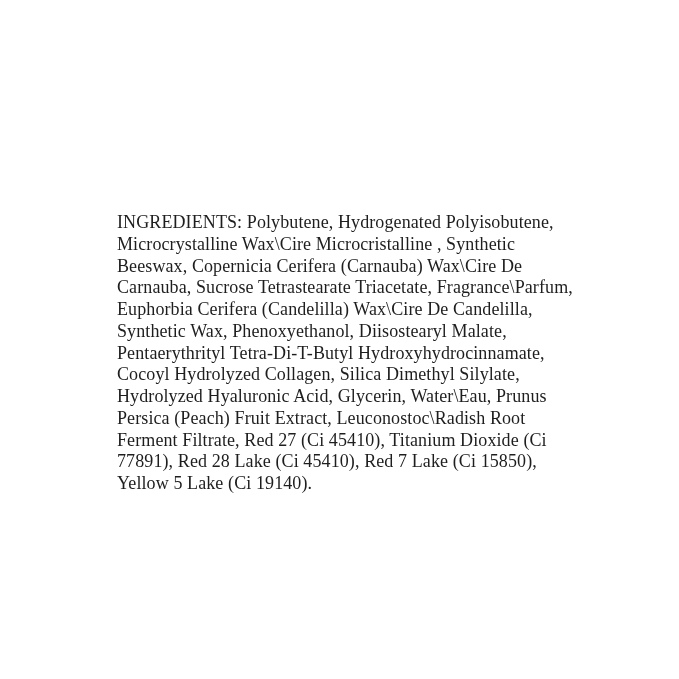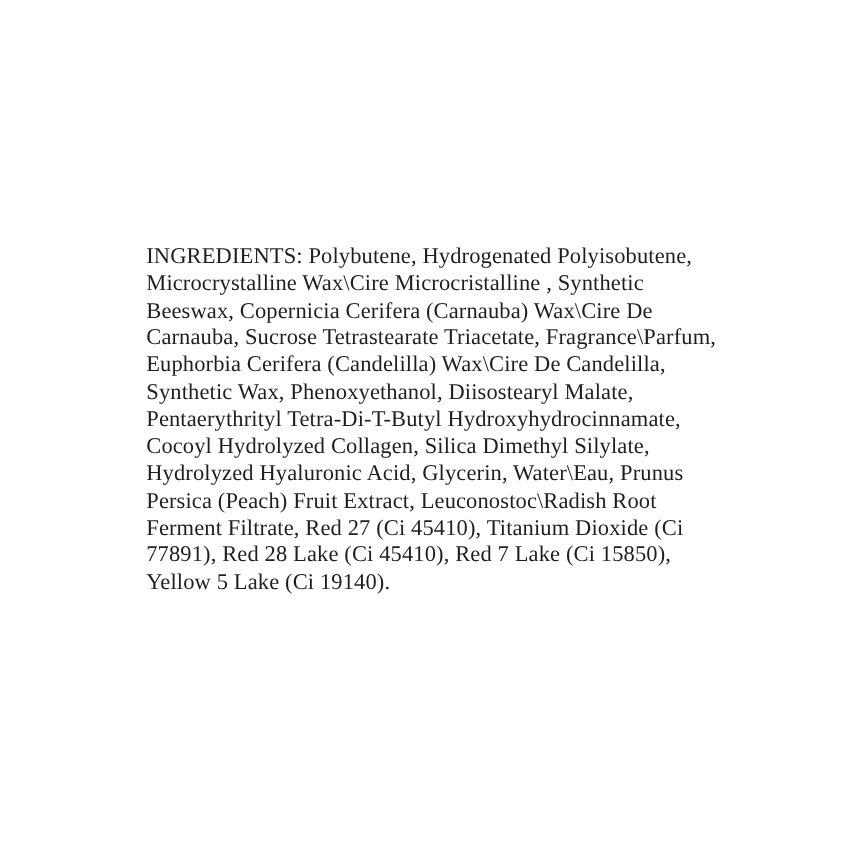--- a/index.html
+++ b/index.html
@@ -10,21 +10,21 @@
   .canvas {
     position: relative;
     width: 679px;
     height: 679px;
     background: #ffffff;
     overflow: hidden;
   }
   .ingredients-text {
     position: absolute;
     left: 117px;
-    top: 194px;
+    top: 212px;
     width: 545px;
     font-family: "Liberation Serif", "DejaVu Serif", serif;
     font-size: 18px;
     line-height: 21.75px;
     color: #1e1e1e;
     text-align: left;
     white-space: pre-line;
     letter-spacing: 0.1px;
   }
 </style>

